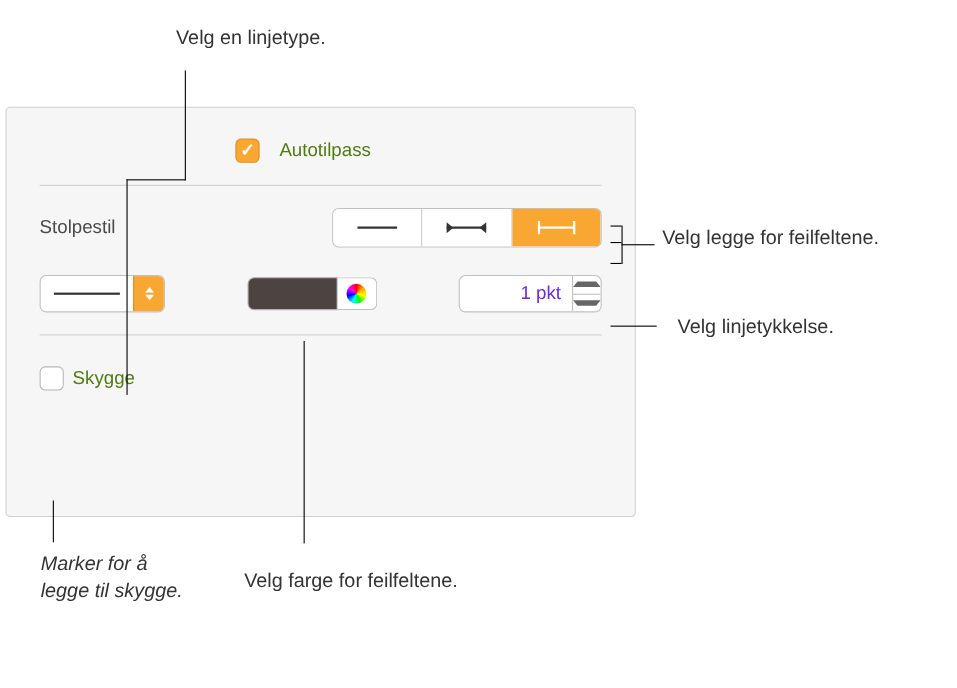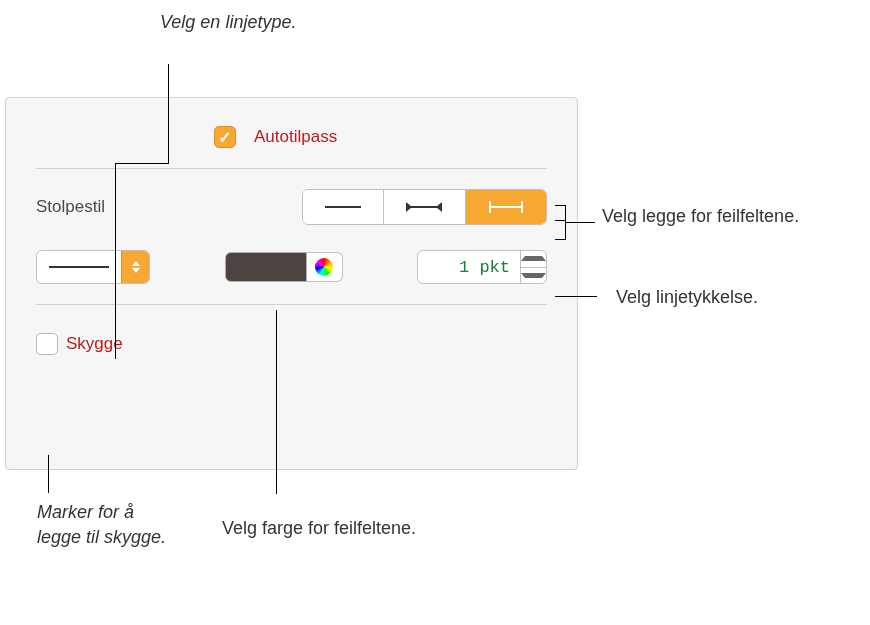--- a/index.html
+++ b/index.html
@@ -57,21 +57,21 @@
       border: 1px solid #b8b8b8;
     }
     .checkmark {
       color: #fff;
       font-size: 16px;
       font-weight: bold;
     }
     .cb-label {
       margin-left: 8px;
       font-size: 17px;
-      color: #b91c1c;
+      color: #4d7c0f;
     }
     
     .autofit-row {
       margin-left: 178px;
       margin-top: 8px;
     }
     
     .stolpestil-row {
       display: flex;
       align-items: center;
@@ -204,22 +204,21 @@
       border-radius: 6px;
       background: #fff;
       overflow: hidden;
       width: 130px;
     }
     .stepper-value {
       flex: 1;
       text-align: right;
       padding-right: 10px;
       font-size: 17px;
-      color: #15803d;
-      font-family: Liberation Mono, monospace;
+      color: #6d28d9;
     }
     .stepper-arrows {
       width: 26px;
       height: 100%;
       border-left: 1px solid #c0c0c0;
       display: flex;
       flex-direction: column;
     }
     .stepper-arrows div {
       flex: 1;
@@ -333,21 +332,21 @@
 
   <div class="divider"></div>
 
   <div class="skygge-row">
     <div class="checkbox unchecked"></div>
     <span class="cb-label">Skygge</span>
   </div>
 
 </div>
 
-<div class="callout" style="left:160px; top:10px; width:160px;font-style:italic;">Velg en linjetype.</div>
+<div class="callout" style="left:160px; top:22px; width:160px;">Velg en linjetype.</div>
 <div class="callout-line" style="left:168px; top:64px; width:1px; height:100px;"></div>
 <div class="callout-line" style="left:115px; top:163px; width:54px; height:1px;"></div>
 <div class="callout-line" style="left:115px; top:163px; width:1px; height:196px;"></div>
 
 <div class="callout" style="left:602px; top:204px; width:200px;">Velg legge for feilfeltene.</div>
 <div class="callout-line" style="left:555px; top:220px; width:10px; height:1px;"></div>
 <div class="callout-line" style="left:565px; top:205px; width:1px; height:35px;"></div>
 <div class="callout-line" style="left:555px; top:239px; width:10px; height:1px;"></div>
 <div class="callout-line" style="left:555px; top:205px; width:10px; height:1px;"></div>
 <div class="callout-line" style="left:565px; top:222px; width:30px; height:1px;"></div>

